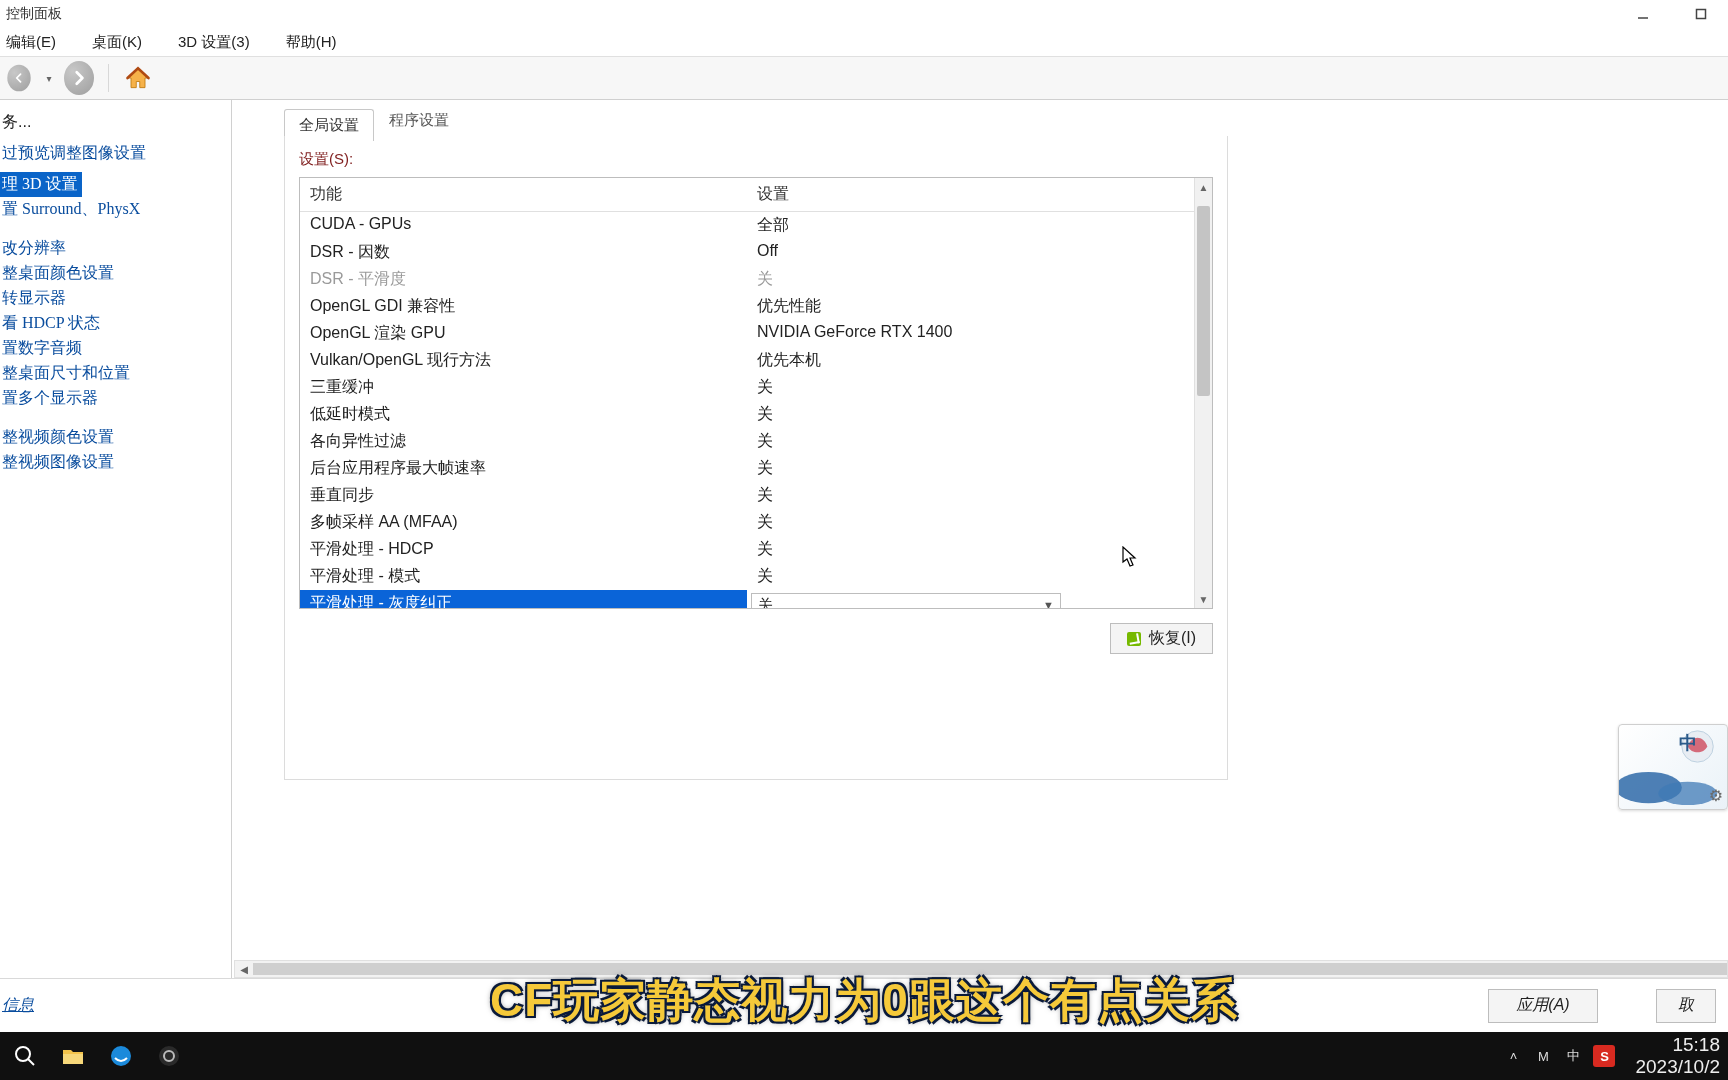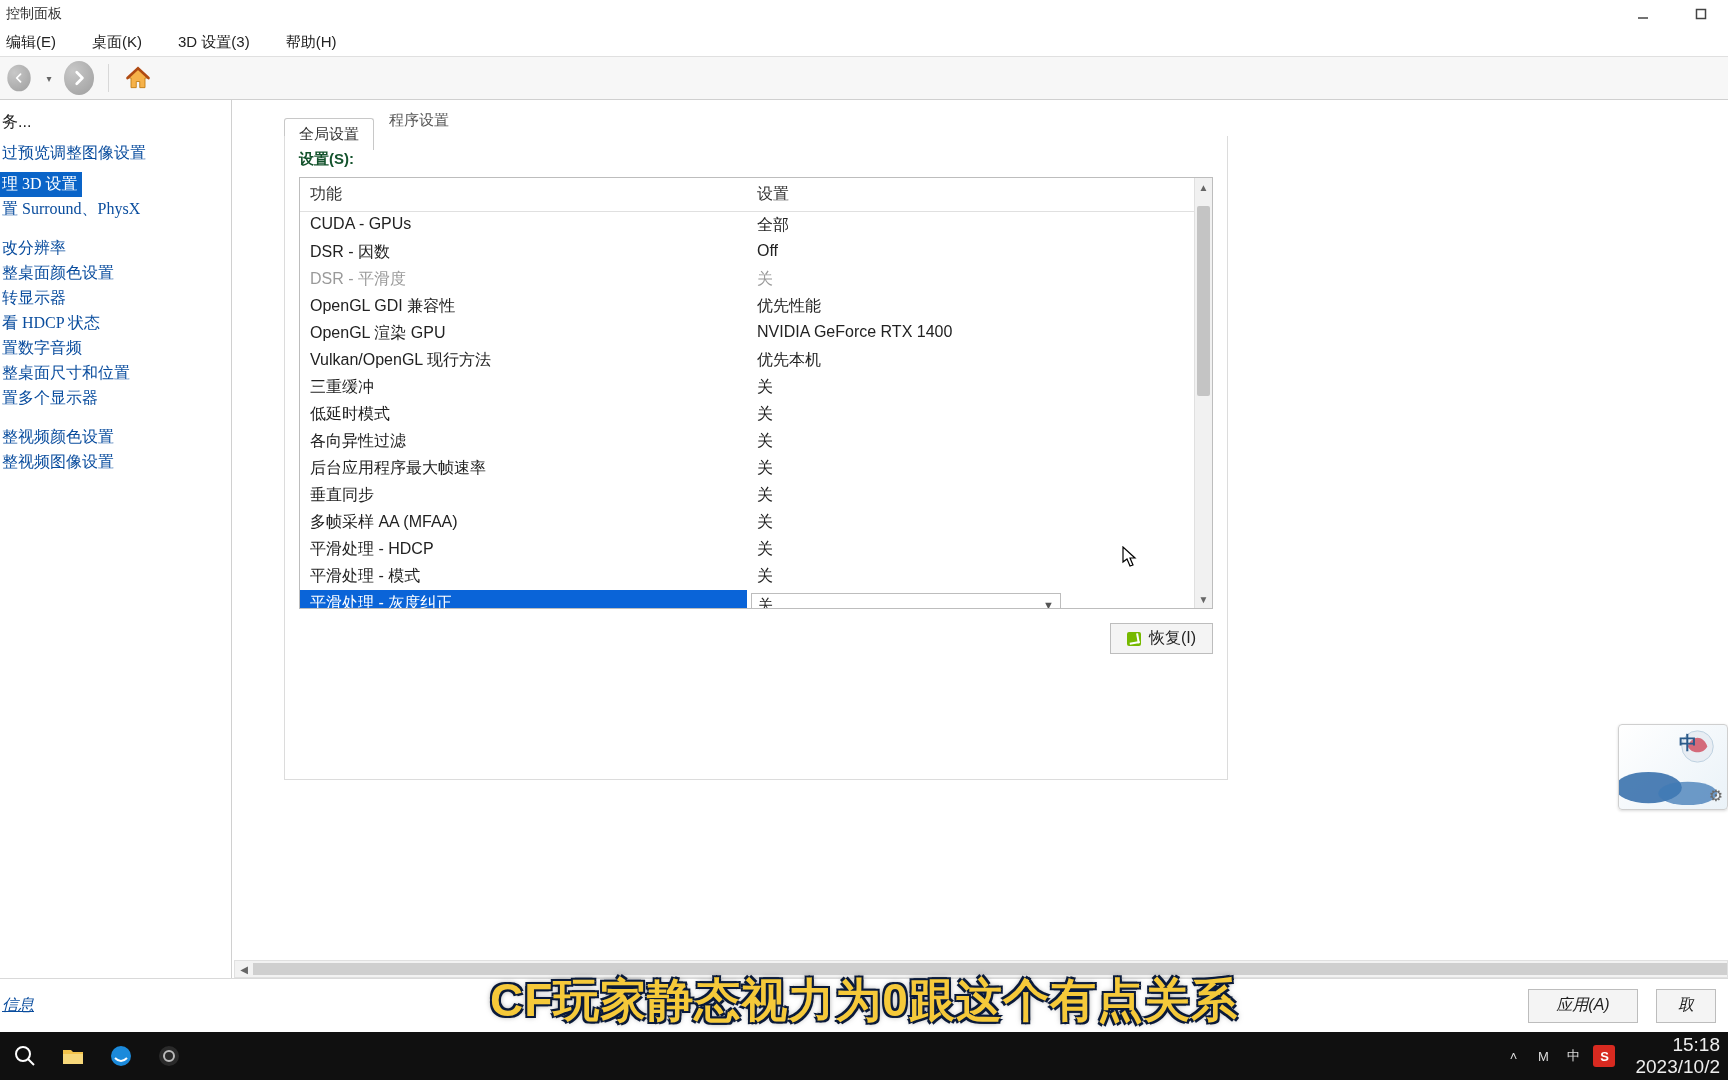--- a/index.html
+++ b/index.html
@@ -33,25 +33,25 @@
 .side-group{ margin-bottom:14px; }
 
 
 .main{ flex:1; position:relative; background:#fff; }
 .content-wrap{ position:absolute; left:0; top:0; right:0; bottom:0; overflow:hidden; }
 .panel{ position:absolute; left:52px; top:6px; width:944px; height:680px; }
 
 
 .tabs{ display:flex; height:30px; align-items:flex-end; }
 .tab{ padding:6px 14px; font-size:15px; color:#333; border:1px solid transparent; border-bottom:none; cursor:pointer; }
-.tab.active{ background:#fff; border-color:#c8c8c8; border-top-left-radius:3px; border-top-right-radius:3px; position:relative; top:14px; }
+.tab.active{ background:#fff; border-color:#c8c8c8; border-top-left-radius:3px; border-top-right-radius:3px; position:relative; top:5px; }
 .tab.inactive{ color:#555; }
 .tab-body{ border:1px solid #dcdcdc; border-top:none; padding:14px 14px 14px 14px; height:644px; position:relative; }
 
-.lbl{ font-size:15px; color:#14532d; margin-bottom:8px;font-weight:bold; }
+.lbl{ font-size:15px; color:#7f1d1d; margin-bottom:8px; }
 
 
 .tblwrap{ border:1px solid #bdbdbd; height:432px; position:relative; display:flex; }
 .tbl{ flex:1; overflow:hidden; }
 .thead{ display:flex; background:#fff; border-bottom:1px solid #e0e0e0; font-size:16px; color:#333; }
 .th{ padding:6px 10px; }
 .th1{ width:50%; }
 .th2{ flex:1; }
 .rows{ }
 .row{ display:flex; font-size:16px; color:#222; }
@@ -77,21 +77,21 @@
 
 
 .hscroll{ position:absolute; left:240px; right:0; bottom:0; height:18px; background:#f2f2f2; border:1px solid #e0e0e0; display:flex; align-items:center;}
 .hscroll .hl{ width:18px; text-align:center; color:#666; font-size:10px;}
 .hscroll .htrack{ flex:1; height:100%; position:relative;}
 .hscroll .hthumb{ position:absolute; left:0; top:2px; bottom:2px; width:100%; background:#cfcfcf;}
 
 
 .bottombar{ height:54px; border-top:1px solid #d9d9d9; display:flex; align-items:center; justify-content:flex-end; gap:18px; padding:0 12px; background:#fff; position:relative;font-style:italic;}
 .syslink{ position:absolute; left:2px; top:16px; color:#0a4d9e; font-size:16px; text-decoration:underline; cursor:pointer;}
-.btn{ min-width:110px; height:34px; border:1px solid #bdbdbd; background:#f4f4f4; font-size:16px; color:#222; display:flex; align-items:center; justify-content:center; padding:0 18px;}
+.btn{ min-width:110px; height:34px; border:1px solid #bdbdbd; background:#f4f4f4; font-size:16px; color:#222; display:flex; align-items:center; justify-content:center; padding:0 18px;margin-left:40px;}
 
 
 .subtitle{ position:absolute; left:0; right:0; bottom:48px; text-align:center; font-size:46px; font-weight:700; color:#f5c93a; text-shadow: -2px -2px 0 #0a1a3a,2px -2px 0 #0a1a3a,-2px 2px 0 #0a1a3a,2px 2px 0 #0a1a3a, 0 0 6px rgba(0,0,0,.6); pointer-events:none; letter-spacing:1px;}
 
 
 .taskbar{ height:48px; background:#101010; display:flex; align-items:center; color:#fff; font-size:14px; position:relative;}
 .taskbar .tleft{ display:flex; align-items:center; gap:6px; padding-left:4px;}
 .tico{ width:42px; height:40px; display:flex; align-items:center; justify-content:center; border-radius:2px;}
 .tico svg{ width:24px; height:24px; }
 .taskbar .tright{ position:absolute; right:4px; top:0; bottom:0; display:flex; align-items:center; gap:12px; padding-right:4px;}

